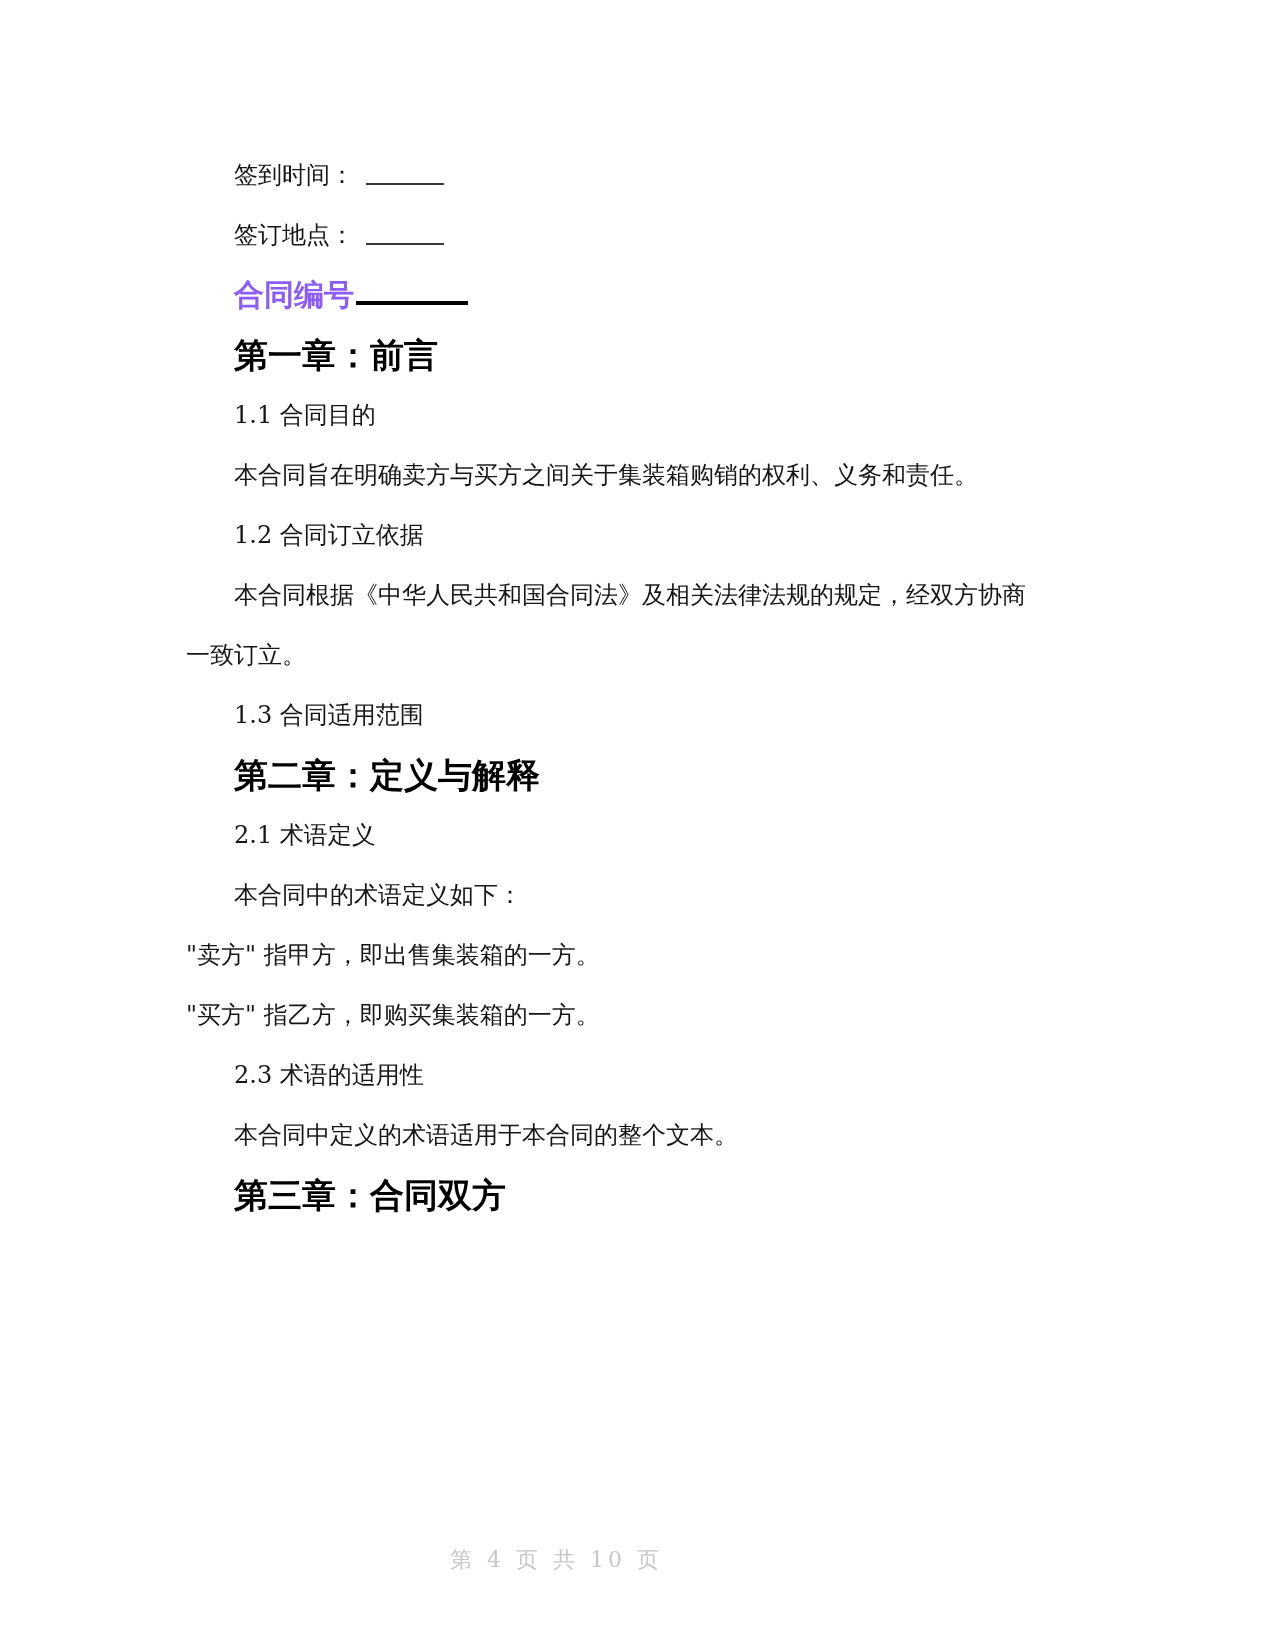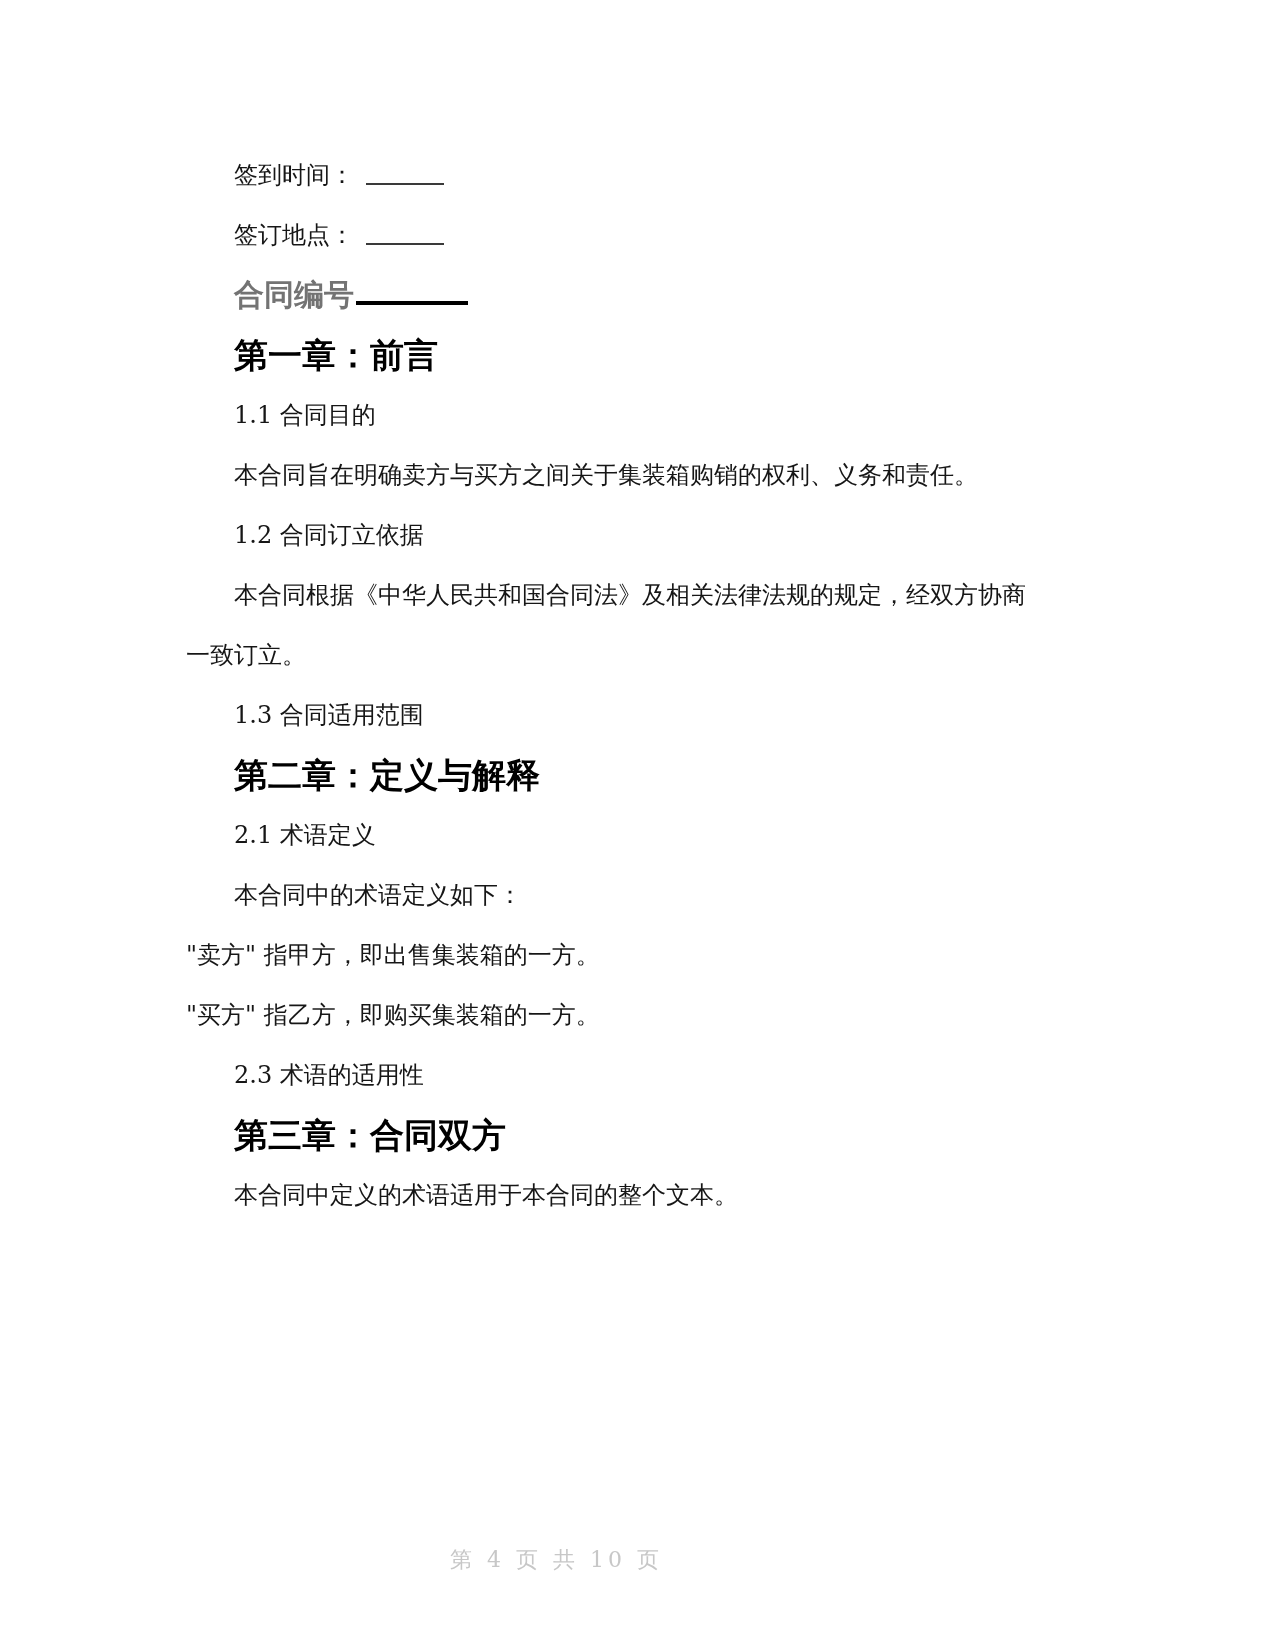--- a/index.html
+++ b/index.html
@@ -29,21 +29,21 @@
   .block.chapter {
     font-family: "DejaVu Sans", "Liberation Sans", sans-serif;
     font-weight: 700;
     font-size: 34px;
     color: #000000;
   }
   .block.doc-number {
     font-family: "DejaVu Sans", "Liberation Sans", sans-serif;
     font-weight: 700;
     font-size: 30px;
-    color: #737373;
+    color: #8b5cf6;
   }
   .u-line {
     display: inline-block;
     width: 78px;
     border-bottom: 2px solid #3a3a3a;
     vertical-align: -2px;
     margin-left: 12px;
   }
   .doc-number .u-line {
     width: 112px;
@@ -75,19 +75,19 @@
       <p class="block para"><span>本合同旨在明确卖方与买方之间关于集装箱购销的权利、义务和责任。</span></p>
       <p class="block clause"><span>1.2 合同订立依据</span></p>
       <p class="block para"><span>本合同根据《中华人民共和国合同法》及相关法律法规的规定，经双方协商一致订立。</span></p>
       <p class="block clause"><span>1.3 合同适用范围</span></p>
       <p class="block chapter"><span>第二章：定义与解释</span></p>
       <p class="block clause"><span>2.1 术语定义</span></p>
       <p class="block para"><span>本合同中的术语定义如下：</span></p>
       <p class="block term"><span>"卖方" 指甲方，即出售集装箱的一方。</span></p>
       <p class="block term"><span>"买方" 指乙方，即购买集装箱的一方。</span></p>
       <p class="block clause"><span>2.3 术语的适用性</span></p>
+      <p class="block para"><span>本合同中定义的术语适用于本合同的整个文本。</span></p>
       <p class="block chapter"><span>第三章：合同双方</span></p>
-      <p class="block para"><span>本合同中定义的术语适用于本合同的整个文本。</span></p>
     </main>
   <footer class="page-footer">
     <span>第 4 页 共 10 页</span>
   </footer>
 </div>
 
 </body></html>

